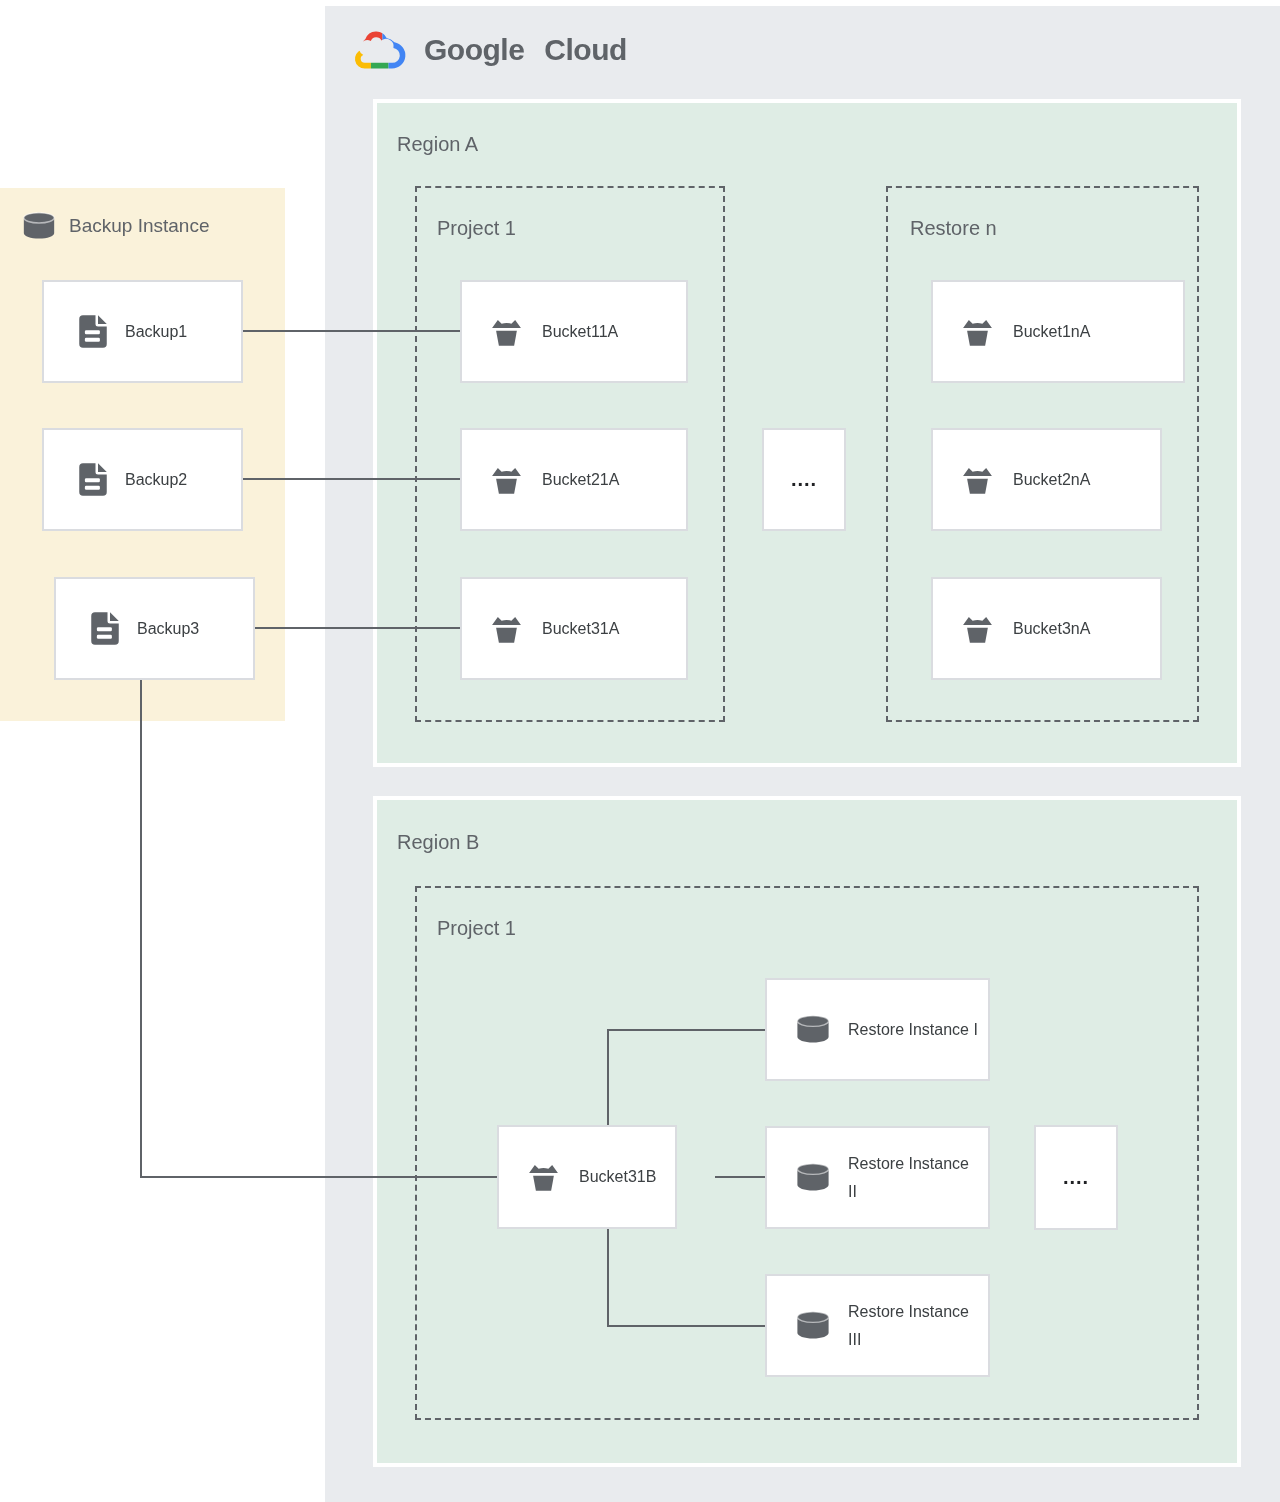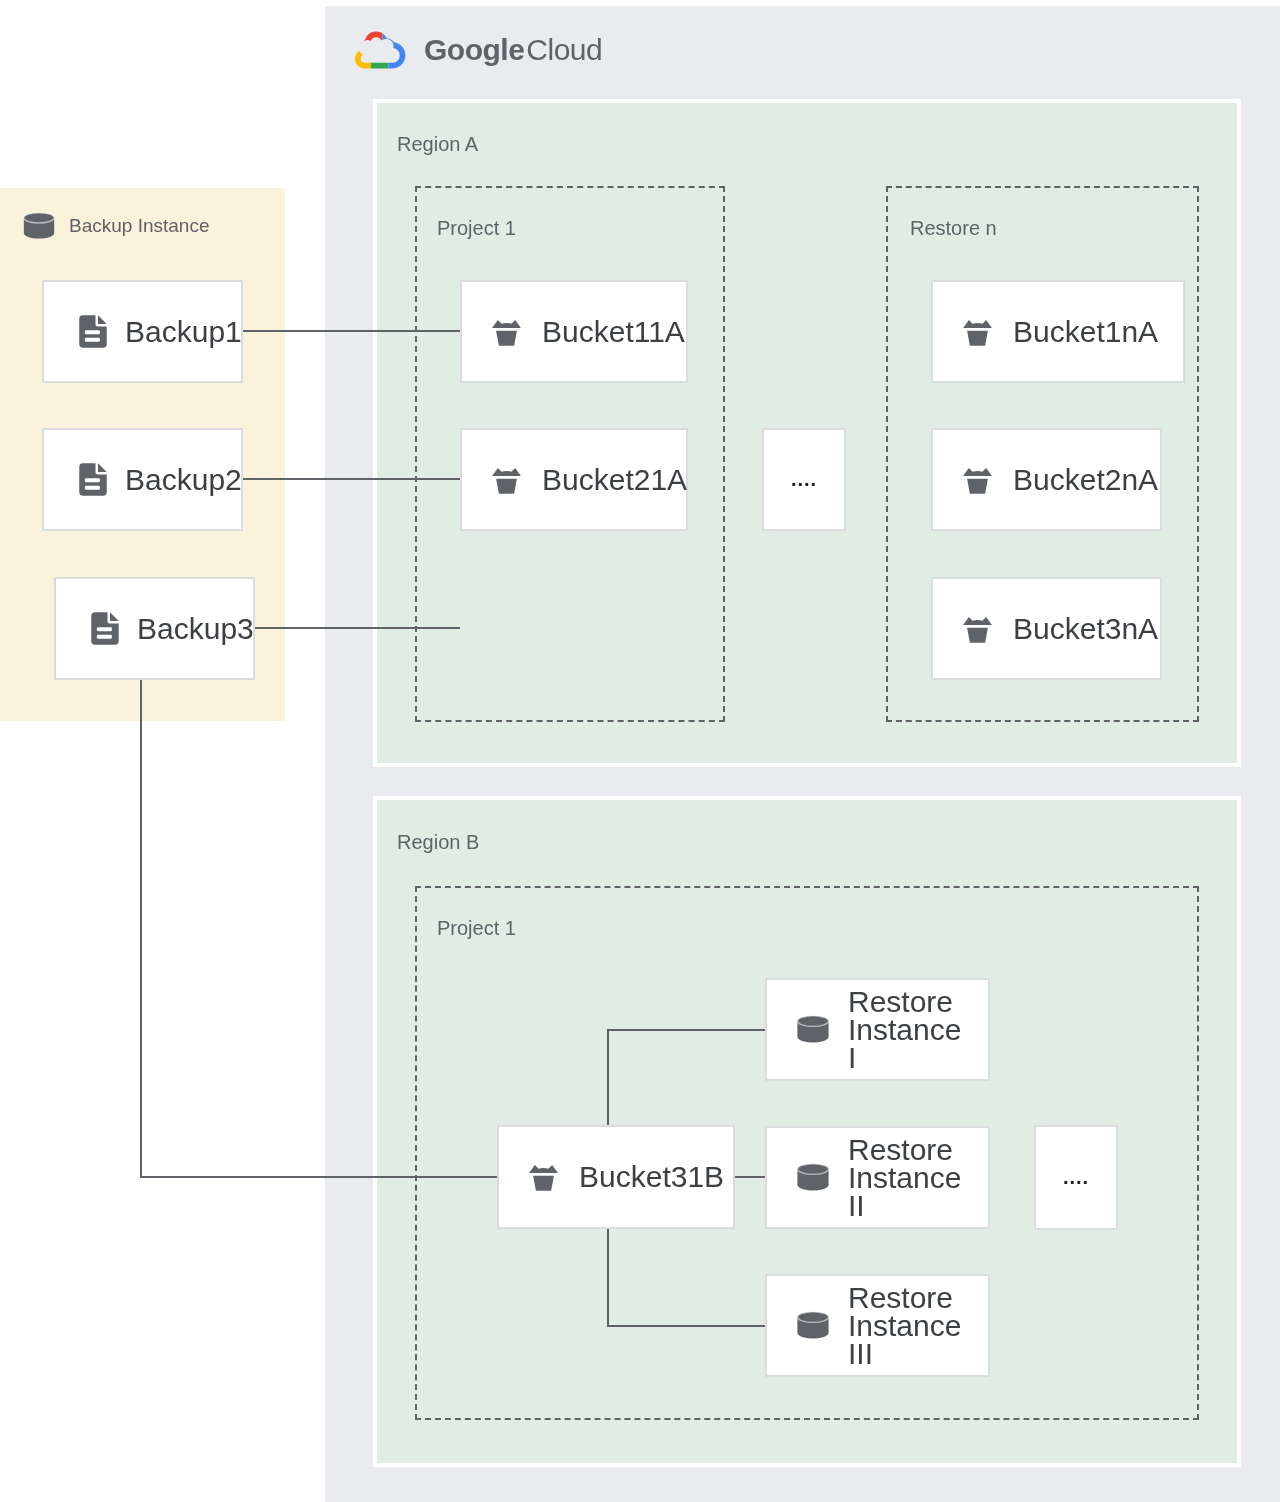--- a/index.html
+++ b/index.html
@@ -12,32 +12,32 @@
   .region{background:#dfede5;border:4px solid #ffffff;box-sizing:border-box;}
   .region-a{left:373px;top:99px;width:868px;height:668px;}
   .region-b{left:373px;top:796px;width:868px;height:671px;}
   .yellow-panel{left:0;top:188px;width:285px;height:533px;background:#faf2da;}
   .project{border:2px dashed #5f6368;box-sizing:border-box;}
   .section-label{font-size:20px;line-height:24px;color:#5f6368;white-space:nowrap;}
   .node{
     background:#ffffff;border:2px solid #dadce0;box-sizing:border-box;
     display:flex;align-items:center;
   }
-  .node .nlabel{font-size:30px;line-height:28px;color:#3c4043;}
+  .node .nlabel{font-size:16px;line-height:28px;color:#3c4043;}
   .nicon{display:flex;align-items:center;justify-content:center;flex:none;color:#5f6368;}
   .ellipsis-node{
     background:#ffffff;border:2px solid #dadce0;box-sizing:border-box;
     display:flex;align-items:center;justify-content:center;
     font-size:20px;font-weight:700;color:#202124;letter-spacing:1px;
   }
   .line{background:#5f6368;}
   .logo{left:353px;top:27px;display:flex;align-items:center;gap:14px;}
   .logo-text{font-size:30px;letter-spacing:-0.5px;white-space:nowrap;}
   .logo-google{color:#5f6368;font-weight:600;}
-  .logo-cloud{color:#5f6368;font-weight:400;margin-left:2px;text-align:right;}
+  .logo-cloud{color:#5f6368;font-weight:700;margin-left:20px;text-align:right;}
   .bk-header{left:20px;top:212px;display:flex;align-items:center;gap:11px;}
   .bk-header .section-label{font-size:19px;}
   .pad-backup{padding-left:34px;gap:17px;}
   .pad-bucket{padding-left:28px;gap:19px;}
   .pad-restore{padding-left:28px;gap:17px;}
   .wrap-label{width:130px;}
 </style>
 </head>
 <body>
 
@@ -149,20 +149,28 @@
     <span class="nlabel">Bucket11A</span>
   </div>
   <div class="abs node pad-bucket" style="left:460px;top:428px;width:228px;height:103px;">
     <span class="nicon">
         <svg width="33" height="30" viewBox="0 0 28 26">
           <use href="#sym-bucket"></use>
         </svg>
       </span>
     <span class="nlabel">Bucket21A</span>
   </div>
+  <div class="abs node pad-bucket" style="left:460px;top:577px;width:228px;height:103px;">
+    <span class="nicon">
+        <svg width="33" height="30" viewBox="0 0 28 26">
+          <use href="#sym-bucket"></use>
+        </svg>
+      </span>
+    <span class="nlabel">Bucket31A</span>
+  </div>
 
   <div class="abs ellipsis-node" style="left:762px;top:428px;width:84px;height:103px;">....</div>
 
   <div class="abs node pad-bucket" style="left:931px;top:280px;width:254px;height:103px;">
     <span class="nicon">
         <svg width="33" height="30" viewBox="0 0 28 26">
           <use href="#sym-bucket"></use>
         </svg>
       </span>
     <span class="nlabel">Bucket1nA</span>
@@ -177,21 +185,21 @@
   </div>
   <div class="abs node pad-bucket" style="left:931px;top:577px;width:231px;height:103px;">
     <span class="nicon">
         <svg width="33" height="30" viewBox="0 0 28 26">
           <use href="#sym-bucket"></use>
         </svg>
       </span>
     <span class="nlabel">Bucket3nA</span>
   </div>
 
-  <div class="abs node pad-bucket" style="left:497px;top:1125px;width:238px;height:104px;">
+  <div class="abs node pad-bucket" style="left:497px;top:1125px;width:180px;height:104px;">
     <span class="nicon">
         <svg width="33" height="30" viewBox="0 0 28 26">
           <use href="#sym-bucket"></use>
         </svg>
       </span>
     <span class="nlabel">Bucket31B</span>
   </div>
 
   <div class="abs node pad-restore" style="left:765px;top:1126px;width:225px;height:103px;">
     <span class="nicon">

